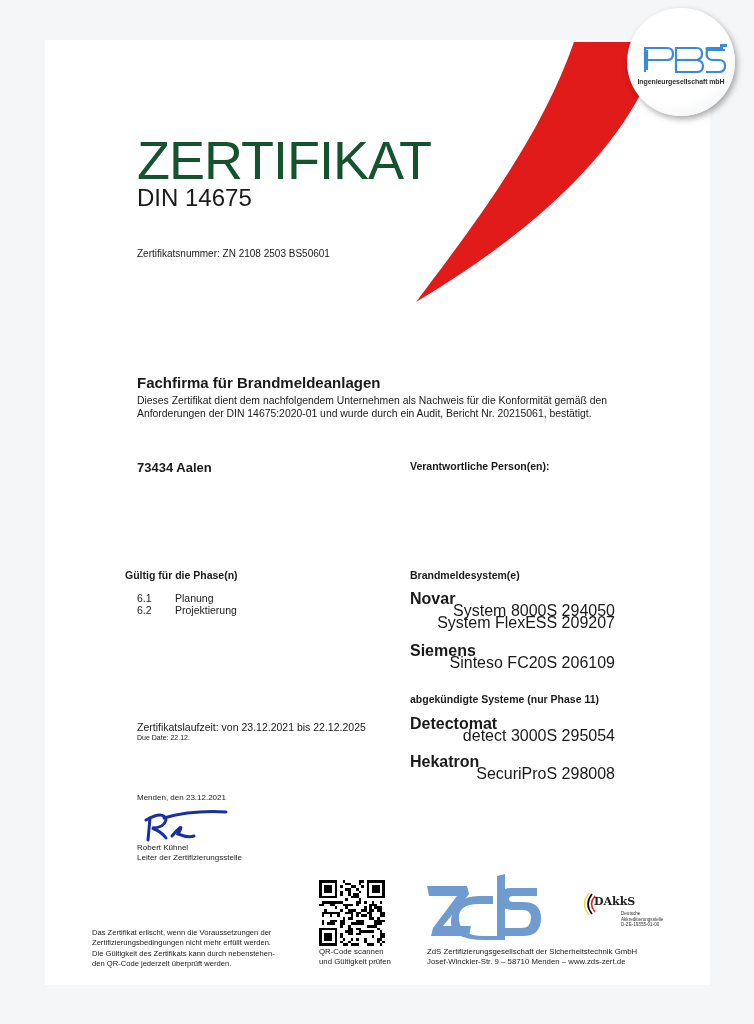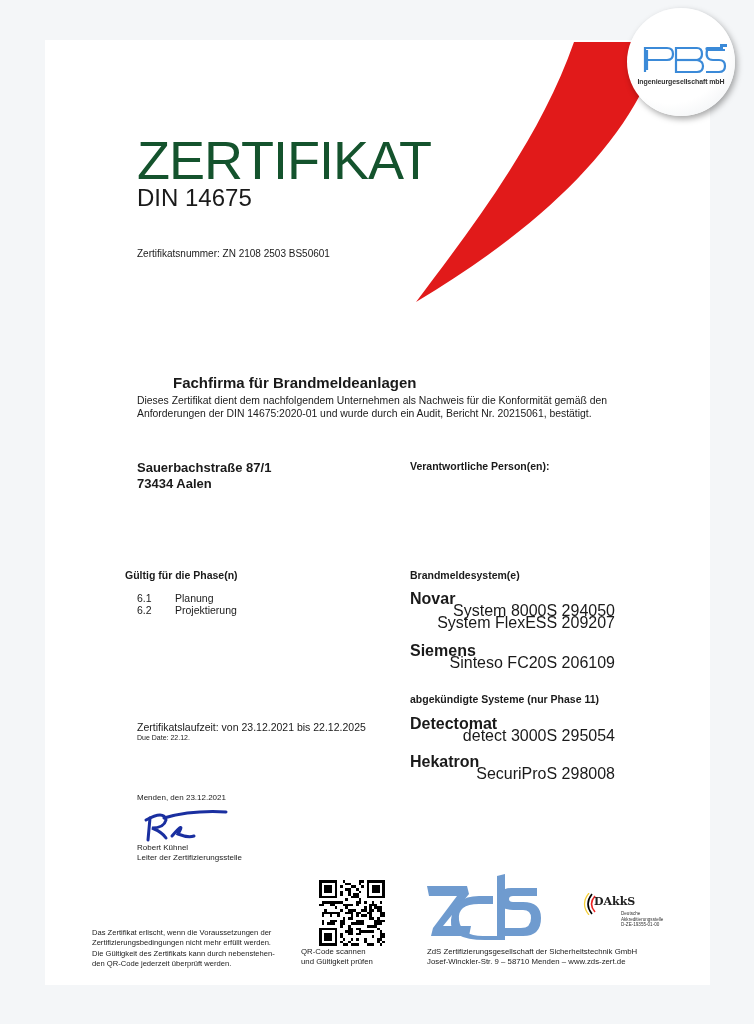--- a/index.html
+++ b/index.html
@@ -19,42 +19,42 @@
     border-radius: 50%; background: radial-gradient(circle at 40% 35%, #ffffff 60%, #e9ecef 100%);
     box-shadow: 2px 3px 6px rgba(0,0,0,0.35);
   }
   .badge-sub {
     position: absolute; left: 0; top: 70px; width: 108px; text-align: center;
     font-size: 7px; font-weight: bold; color: #333; letter-spacing: -0.1px;
   }
   .title { left: 137px; top: 133px; font-size: 54px; font-weight: normal; letter-spacing: -1px; line-height: 54px; color: #14532d; text-align: right; }
   .din { left: 137px; top: 185px; font-size: 24px; line-height: 26px; }
   .certno { left: 137px; top: 248px; font-size: 10px; }
-  .h2 { left: 137px; top: 374px; font-size: 15px; font-weight: bold; margin-left: 36px; }
+  .h2 { left: 137px; top: 374px; font-size: 15px; font-weight: bold; }
   .intro { left: 137px; top: 394px; width: 480px; font-size: 10.4px; line-height: 13px; }
   .company { left: 137px; top: 460px; font-size: 13px; font-weight: bold; line-height: 16px; }
   .company div { white-space: nowrap; }
   .resp { left: 410px; top: 460px; font-size: 10.5px; font-weight: bold; }
   .sec-h { font-size: 10.5px; font-weight: bold; }
   .phases-h { left: 125px; top: 569px; }
   .phase-list { left: 137px; top: 592px; font-size: 10.5px; line-height: 12px; }
   .phase-list .num { display: inline-block; width: 38px; }
   .sys-h { left: 410px; top: 569px; }
   .sys-block { left: 410px; width: 205px; font-size: 16px; line-height: 12px; }
   .sys-block .mfr { font-weight: bold; }
   .sys-row { display: flex; justify-content: flex-end; }
   .disc-h { left: 410px; top: 693px; }
   .validity { left: 137px; top: 721px; font-size: 10.5px; }
   .due { left: 137px; top: 734px; font-size: 7px; }
   .place { left: 137px; top: 793px; font-size: 8px; }
   .sig { left: 142px; top: 806px; }
   .signer { left: 137px; top: 843px; font-size: 8px; line-height: 10px; }
   .note { left: 92px; top: 928px; width: 220px; font-size: 7.6px; line-height: 10.3px; }
   .qr { left: 319px; top: 880px; }
-  .qr-cap { left: 301px; top: 947px; font-size: 7.8px; line-height: 10.3px; }
+  .qr-cap { left: 319px; top: 947px; font-size: 7.8px; line-height: 10.3px; }
   .zds { left: 427px; top: 874px; }
   .dakks { left: 582px; top: 891px; }
   .dakks-name { position: absolute; left: 12px; top: 4px; font-family: "DejaVu Serif", serif; font-size: 11px; font-weight: bold; color: #222; }
   .dakks-sub { position: absolute; left: 39px; top: 20px; font-size: 4.6px; line-height: 5.6px; color: #333; white-space: nowrap; }
   .zds-addr { left: 427px; top: 947px; font-size: 7.8px; line-height: 10.3px; white-space: nowrap; }
 </style>
 </head>
 <body>
 
 <div class="paper"></div>
@@ -78,21 +78,20 @@
 </div>
 
 <div class="abs title">ZERTIFIKAT</div>
 <div class="abs din">DIN 14675</div>
 <div class="abs certno">Zertifikatsnummer: ZN 2108 2503 BS50601</div>
 
 <div class="abs h2">Fachfirma für Brandmeldeanlagen</div>
 <div class="abs intro">Dieses Zertifikat dient dem nachfolgendem Unternehmen als Nachweis für die Konformität gemäß den Anforderungen der DIN 14675:2020-01 und wurde durch ein Audit, Bericht Nr. 20215061, bestätigt.</div>
 
 <div class="abs company">
-  <div>Sauerbachstraße 87/1</div>
   <div>73434 Aalen</div>
 </div>
 <div class="abs resp">Verantwortliche Person(en):</div>
 
 <div class="abs sec-h phases-h">Gültig für die Phase(n)</div>
 <div class="abs phase-list">
   <div><span class="num">6.1</span><span>Planung</span></div>
   <div><span class="num">6.2</span><span>Projektierung</span></div>
 </div>
 

